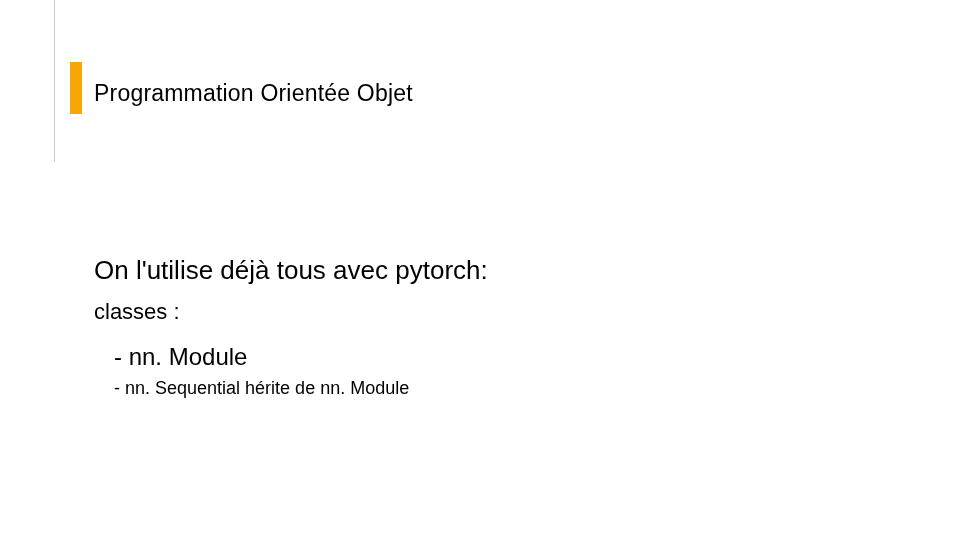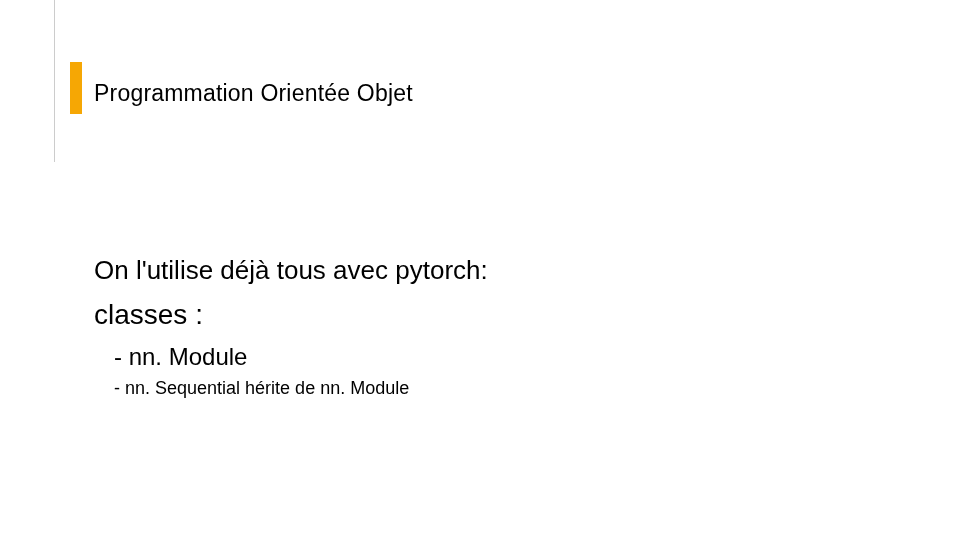--- a/index.html
+++ b/index.html
@@ -45,21 +45,21 @@
     position: absolute;
     left: 94px;
     top: 207px;
     font-size: 26px;
     margin-top: 48px;
   }
   .body-line-2 {
     position: absolute;
     left: 94px;
     top: 299px;
-    font-size: 28px;
+    font-size: 22px;
   }
   .bullet-1 {
     position: absolute;
     left: 114px;
     top: 343px;
     font-size: 24px;
   }
   .bullet-2 {
     position: absolute;
     left: 114px;

